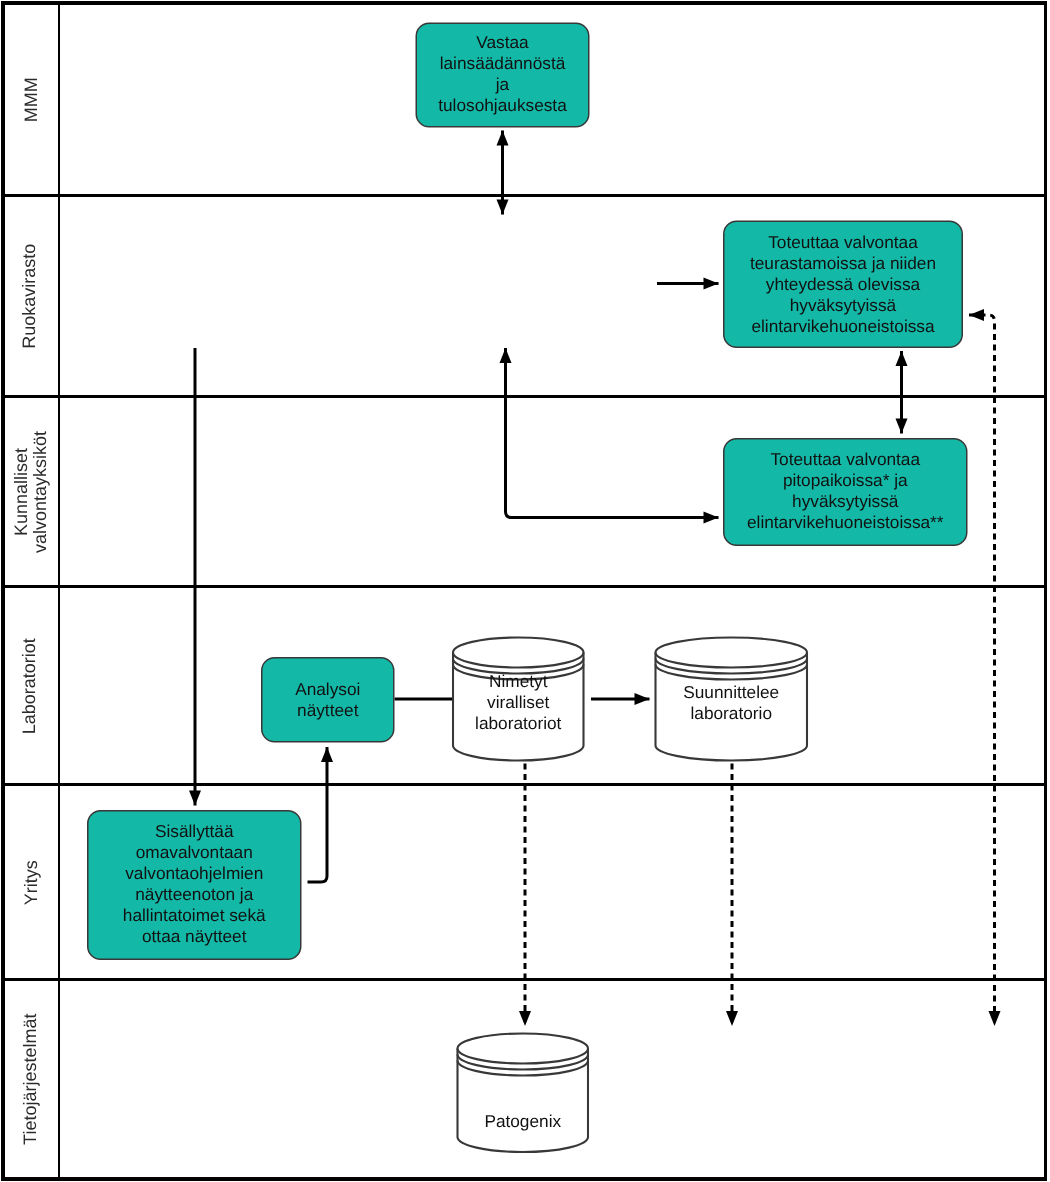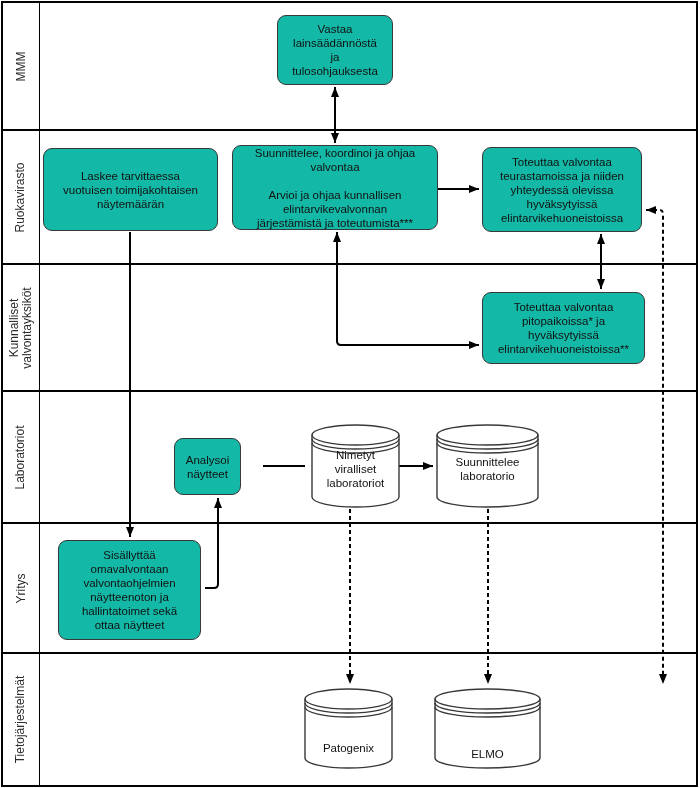--- a/index.html
+++ b/index.html
@@ -102,65 +102,52 @@
     <span>Tietojärjestelmät</span>
     </div>
 
   <div class="node" style="left:277px;top:15px;width:116px;height:70px">
     <span>Vastaa
 lainsäädännöstä
 ja
 tulosohjauksesta</span>
     </div>
 
-  <div class="node" style="left:43px;top:148px;width:175px;height:83px">
-    <span>Laskee tarvittaessa
-vuotuisen toimijakohtaisen
-näytemäärän</span>
-    </div>
 
-  <div class="node" style="left:232px;top:145px;width:206px;height:85px">
-    <span>Suunnittelee, koordinoi ja ohjaa
-valvontaa
-
-Arvioi ja ohjaa kunnallisen
-elintarvikevalvonnan
-järjestämistä ja toteutumista***</span>
-    </div>
 
   <div class="node" style="left:482px;top:147px;width:160px;height:85px">
     <span>Toteuttaa valvontaa
 teurastamoissa ja niiden
 yhteydessä olevissa
 hyväksytyissä
 elintarvikehuoneistoissa</span>
     </div>
 
   <div class="node" style="left:482px;top:292px;width:163px;height:72px">
     <span>Toteuttaa valvontaa
 pitopaikoissa* ja
 hyväksytyissä
 elintarvikehuoneistoissa**</span>
     </div>
 
-  <div class="node" style="left:174px;top:438px;width:67px;height:57px">
+  <div class="node" style="left:174px;top:438px;width:89px;height:57px">
     <span>Analysoi
 näytteet</span>
     </div>
 
   <div class="node" style="left:58px;top:540px;width:143px;height:100px">
     <span>Sisällyttää
 omavalvontaan
 valvontaohjelmien
 näytteenoton ja
 hallintatoimet sekä
 ottaa näytteet</span>
     </div>
 
-  <div class="cyl" style="left:311px;top:424px;width:89px;height:84px">
+  <div class="cyl" style="left:301px;top:424px;width:89px;height:84px">
     <svg width="89" height="84" viewBox="0 0 89 84">
       <path d="M1,11 A43.5,10 0 0 1 88,11 L88,73 A43.5,10 0 0 1 1,73 Z" fill="#fff" stroke="#383838" stroke-width="1.4"></path>
       <path d="M1,11 A43.5,10 0 0 0 88,11 M1,15 A43.5,10 0 0 0 88,15 M1,19 A43.5,10 0 0 0 88,19" fill="none" stroke="#383838" stroke-width="1.4"></path>
     </svg>
     <div class="cyl-label center">
         <span>Nimetyt
 viralliset
 laboratoriot</span>
       </div>
   </div>
@@ -179,24 +166,15 @@
   <div class="cyl" style="left:304px;top:688px;width:89px;height:81px">
     <svg width="89" height="81" viewBox="0 0 89 81">
       <path d="M1,11 A43.5,10 0 0 1 88,11 L88,70 A43.5,10 0 0 1 1,70 Z" fill="#fff" stroke="#383838" stroke-width="1.4"></path>
       <path d="M1,11 A43.5,10 0 0 0 88,11 M1,15 A43.5,10 0 0 0 88,15 M1,19 A43.5,10 0 0 0 88,19" fill="none" stroke="#383838" stroke-width="1.4"></path>
     </svg>
     <div class="cyl-label bottom pb14">
         <span>Patogenix</span>
       </div>
   </div>
 
-  <div class="cyl" style="left:434px;top:688px;width:107px;height:81px">
-    <svg width="107" height="81" viewBox="0 0 107 81">
-      <path d="M1,11 A52.5,10 0 0 1 106,11 L106,70 A52.5,10 0 0 1 1,70 Z" fill="#fff" stroke="#383838" stroke-width="1.4"></path>
-      <path d="M1,11 A52.5,10 0 0 0 106,11 M1,15 A52.5,10 0 0 0 106,15 M1,19 A52.5,10 0 0 0 106,19" fill="none" stroke="#383838" stroke-width="1.4"></path>
-    </svg>
-    <div class="cyl-label bottom pb7">
-        <span>ELMO</span>
-      </div>
-  </div>
 
 
 </div>
 
 </body></html>

